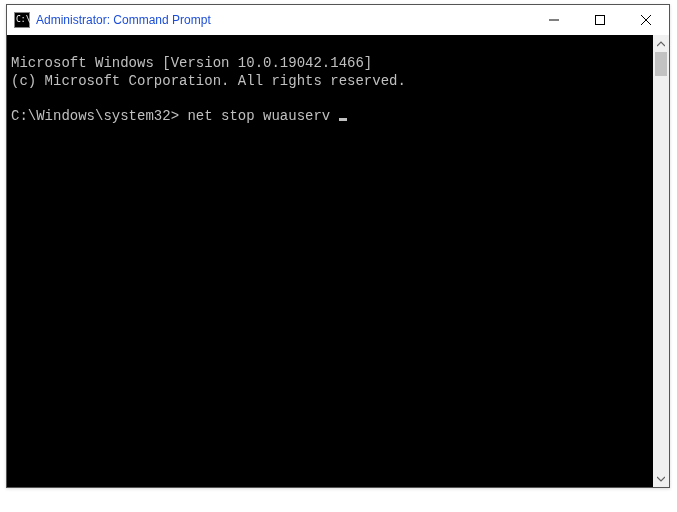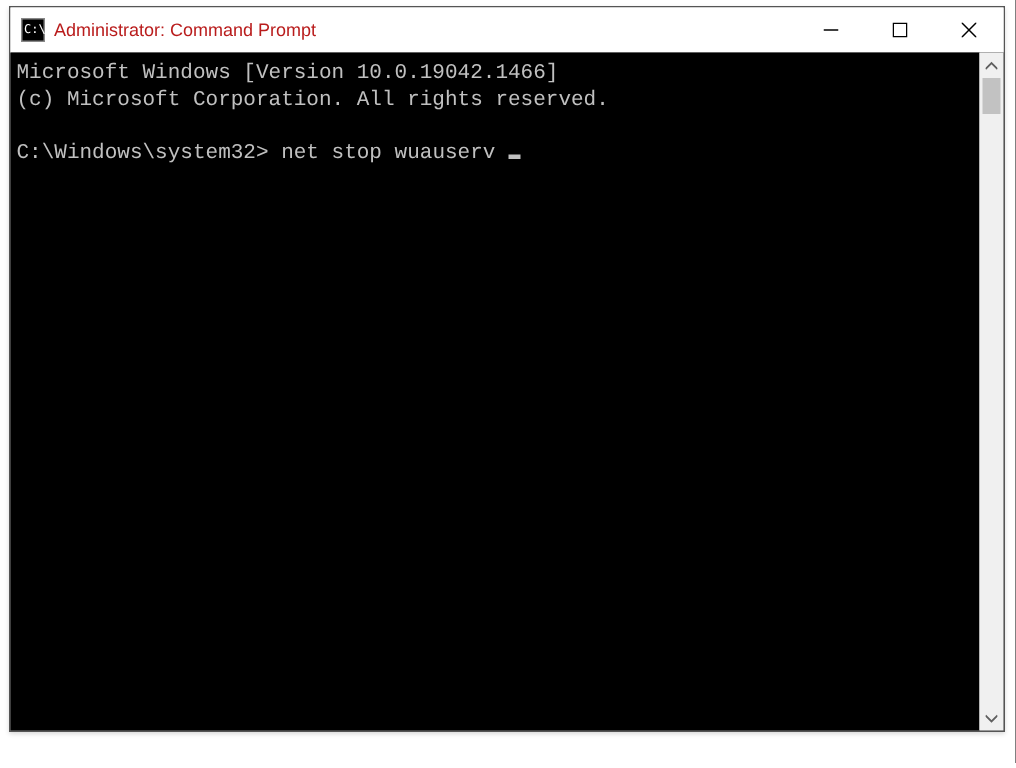--- a/index.html
+++ b/index.html
@@ -35,21 +35,21 @@
     }
     .title-icon {
       width: 16px;
       height: 16px;
       margin-left: 7px;
       margin-right: 6px;
       flex-shrink: 0;
     }
     .title-text {
       font-size: 12px;
-      color: #b91c1c;
+      color: #1d4ed8;
       flex: 1;
       white-space: nowrap;
       overflow: hidden;
     }
     .win-controls {
       display: flex;
       height: 100%;
     }
     .win-btn {
       width: 46px;
@@ -71,21 +71,21 @@
       background: #000;
       overflow: hidden;
     }
     .terminal {
       flex: 1;
       background: #000;
       color: #c0c0c0;
       font-family: Consolas, "Courier New", monospace;
       font-size: 14px;
       line-height: 1.25;
-      padding: 6px 4px;
+      padding: 20px 4px;
       white-space: pre;
       overflow: hidden;
     }
     .scrollbar {
       width: 16px;
       background: #f0f0f0;
       display: flex;
       flex-direction: column;
     }
     .sb-btn {

